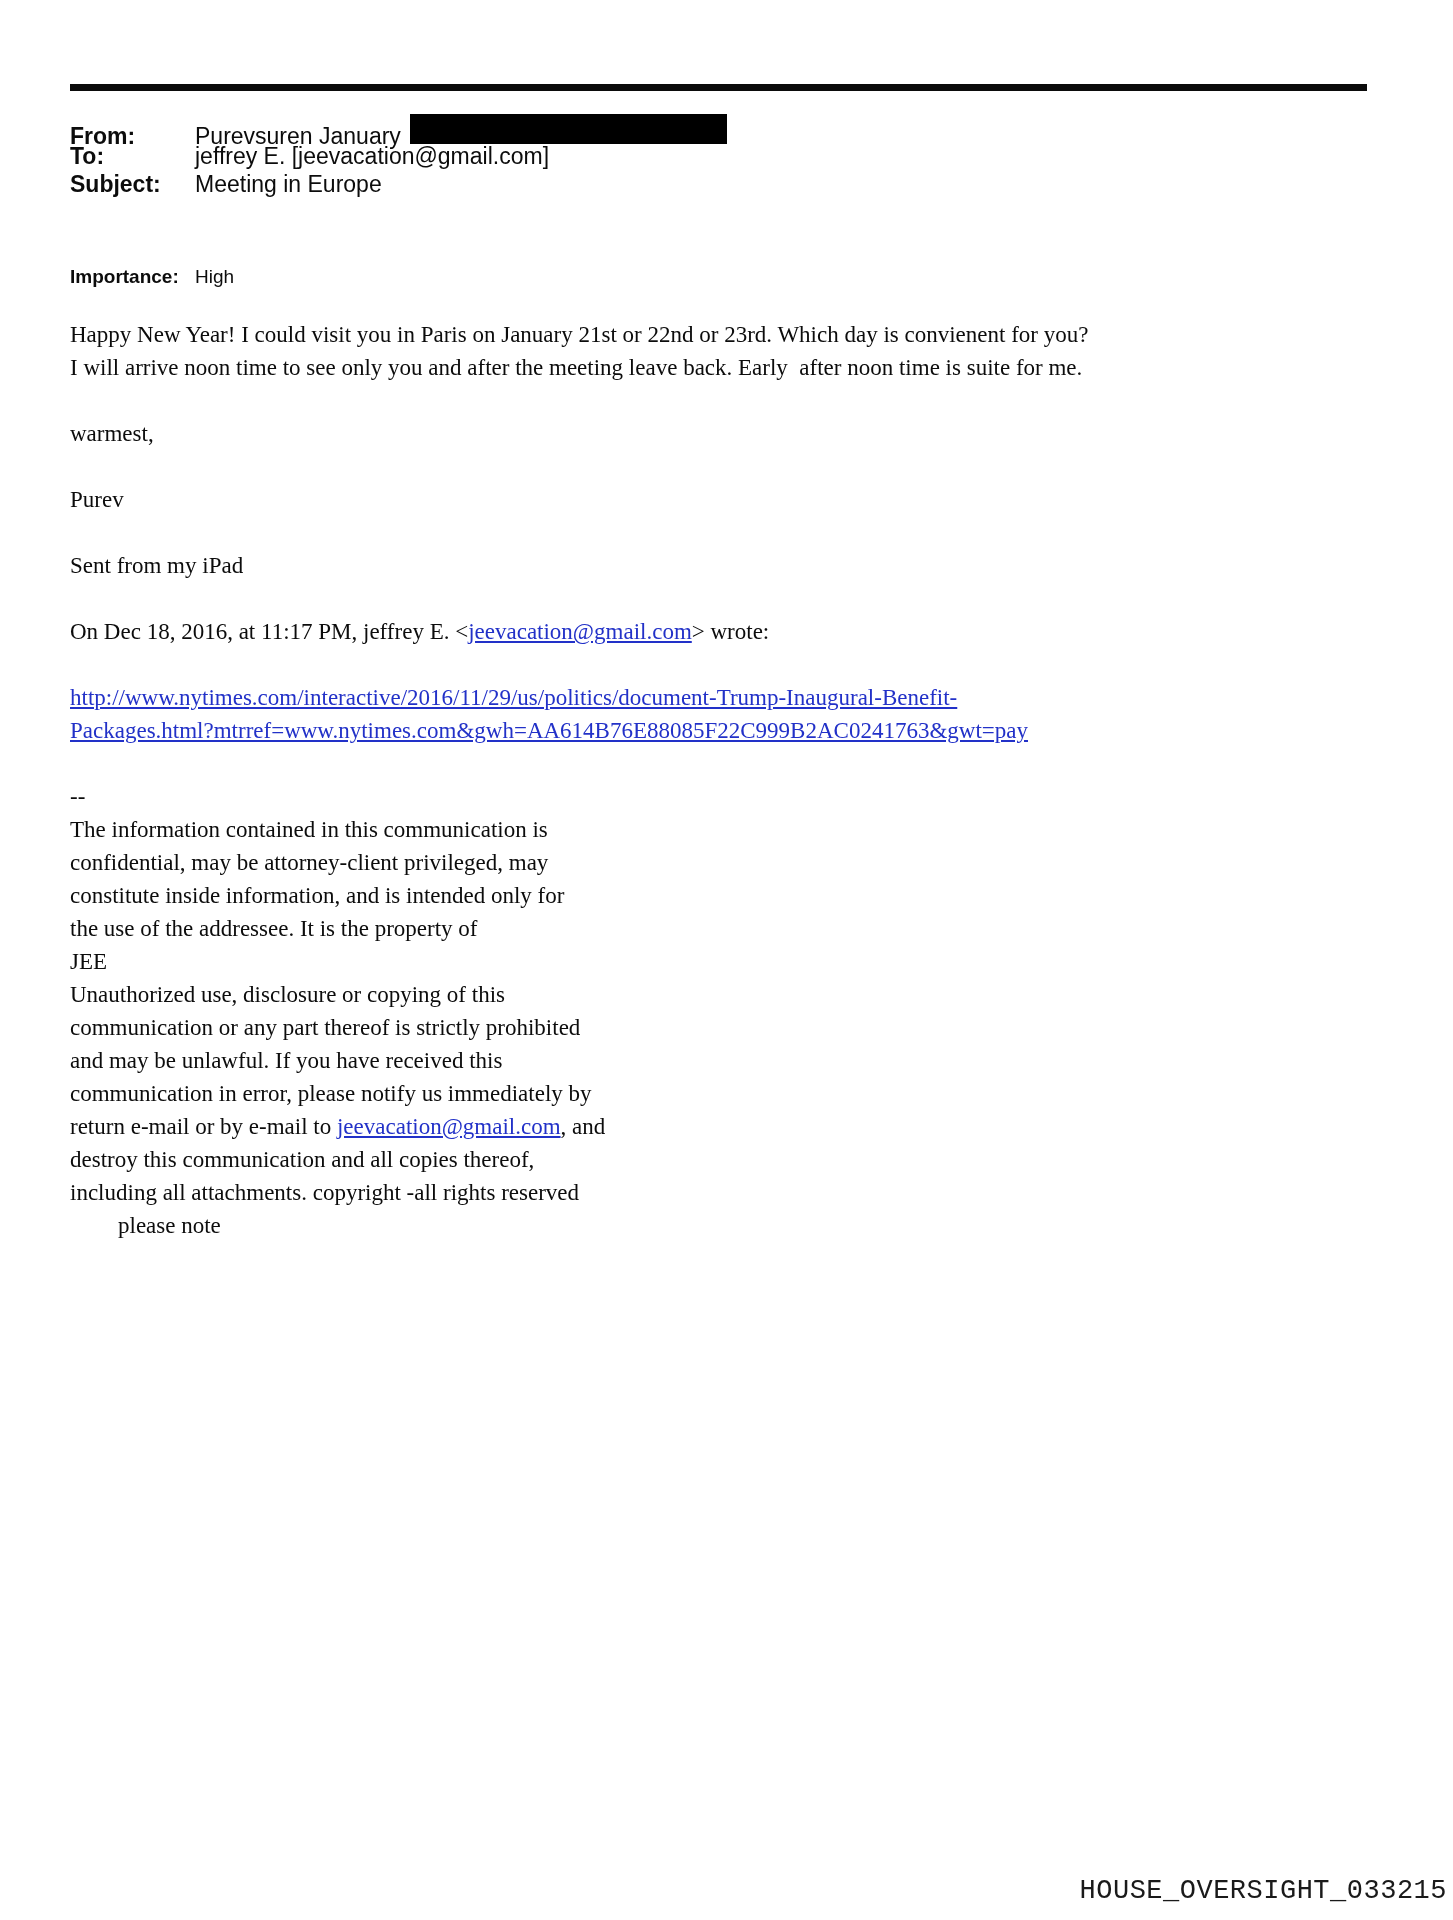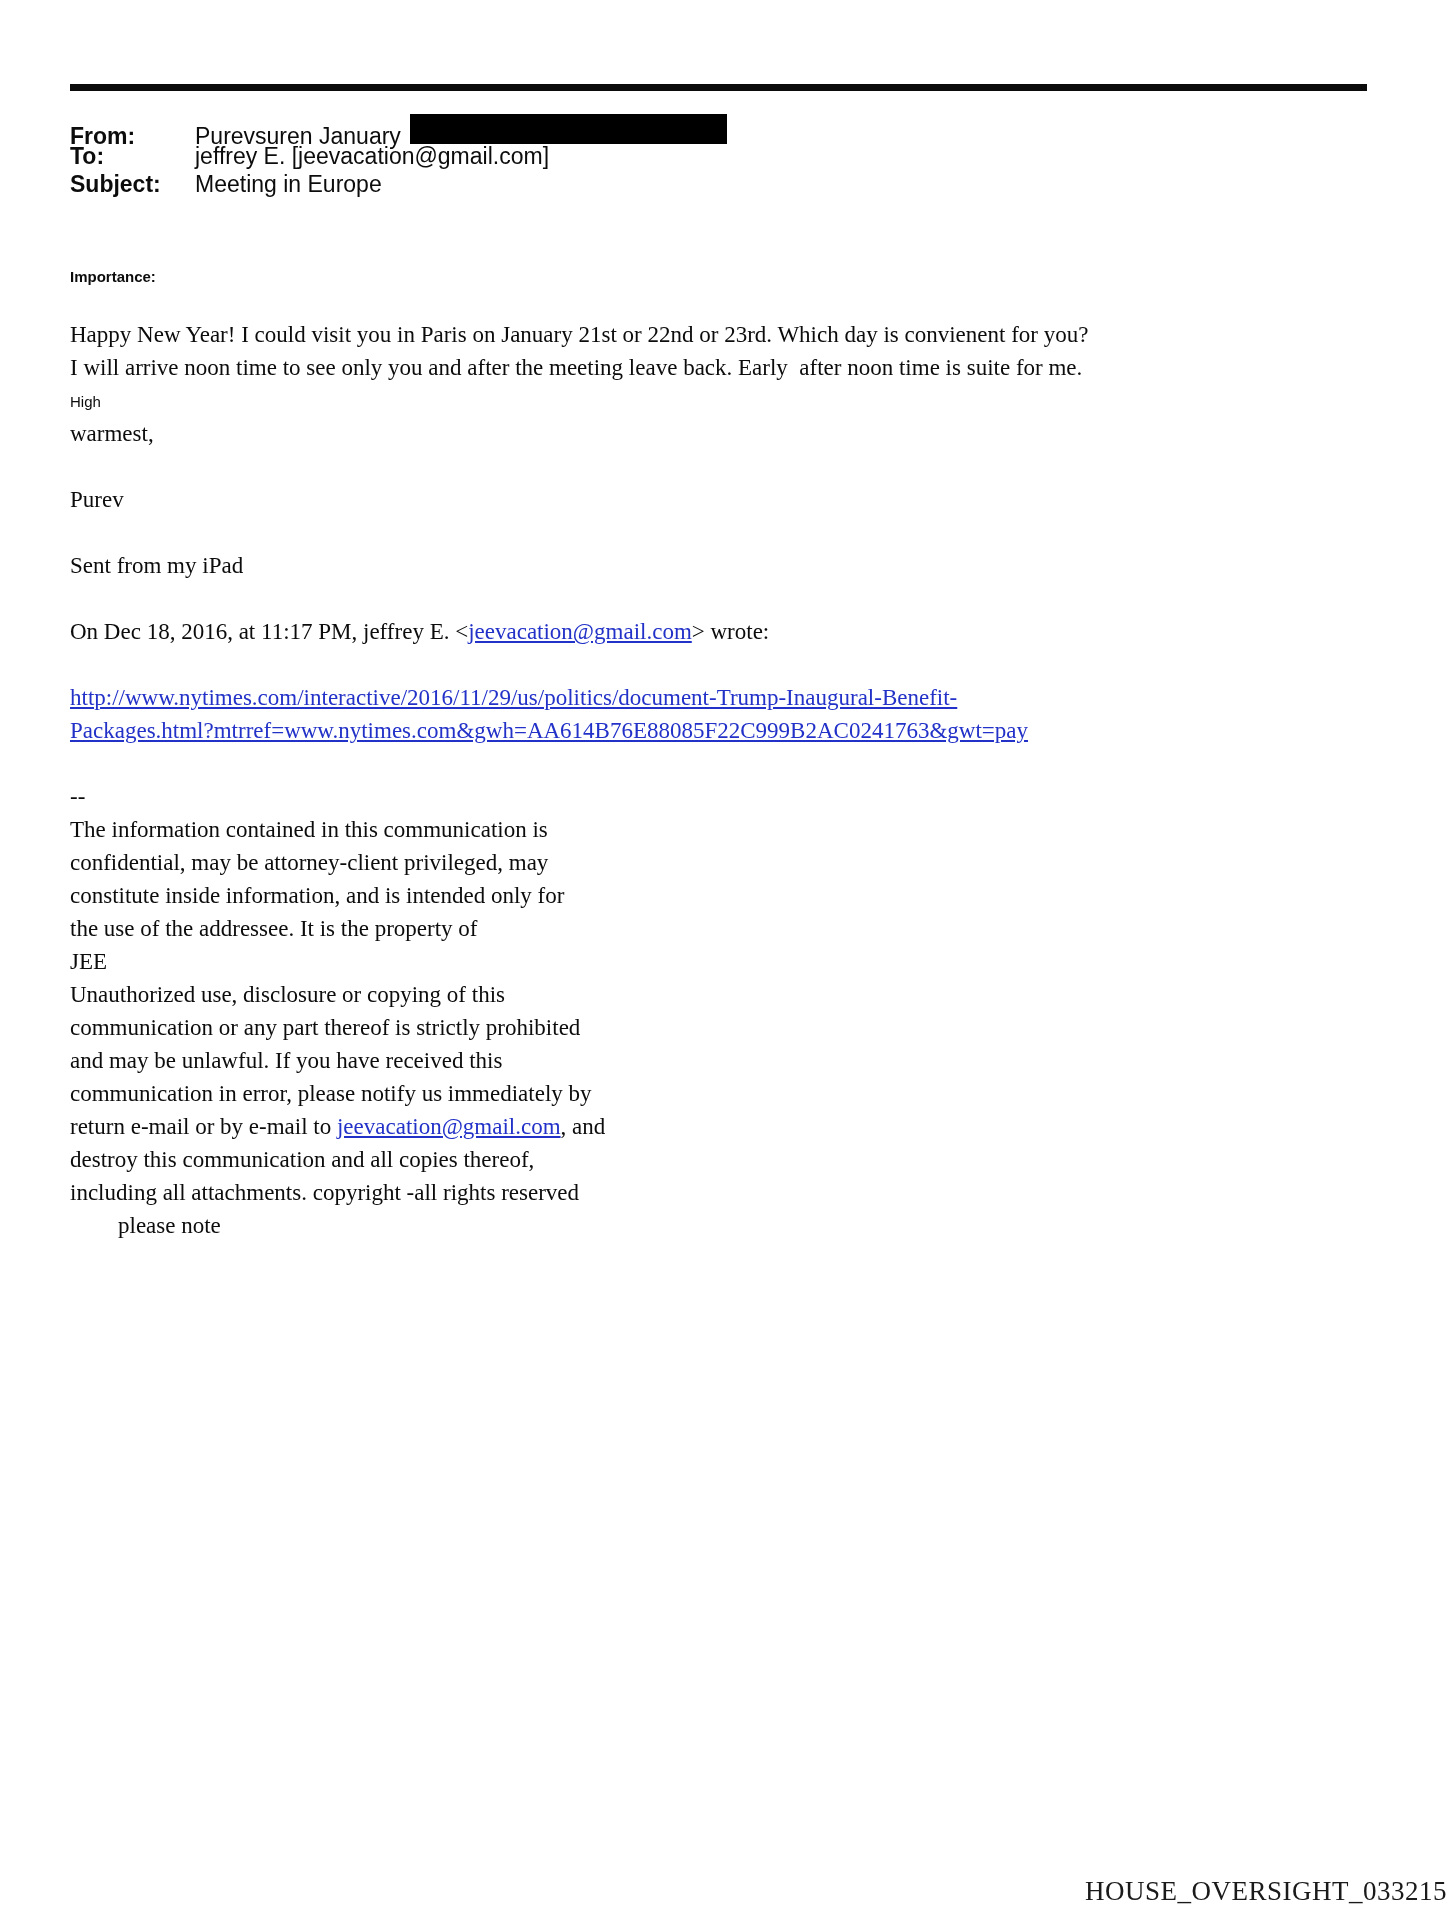--- a/index.html
+++ b/index.html
@@ -50,24 +50,23 @@
     height: 30px;
     background: #000000;
     margin-left: 9px;
     vertical-align: -8px;
   }
   .importance {
     position: absolute;
     left: 70px;
     top: 263px;
     font-family: "Liberation Sans", "DejaVu Sans", sans-serif;
-    font-size: 15px;
+    font-size: 19px;
     line-height: 28px;
     display: flex;
-    flex-direction: column;
   }
   .email-body {
     position: absolute;
     left: 70px;
     top: 318px;
     width: 1310px;
     font-family: "Liberation Serif", "DejaVu Serif", serif;
     font-size: 23px;
     line-height: 33px;
   }
@@ -87,21 +86,21 @@
   a.lnk {
     color: #2231c8;
     text-decoration: underline;
     cursor: pointer;
     white-space: pre-line;
   }
   .footer {
     position: absolute;
     top: 1876px;
     right: 6px;
-    font-family: Liberation Serif, serif;
+    font-family: Liberation Mono, monospace;
     font-size: 27px;
     color: #1a1a1a;
     letter-spacing: 0.5px;
     text-align: center;
   }
 </style>
 </head>
 <body>
 
 <div class="page">

